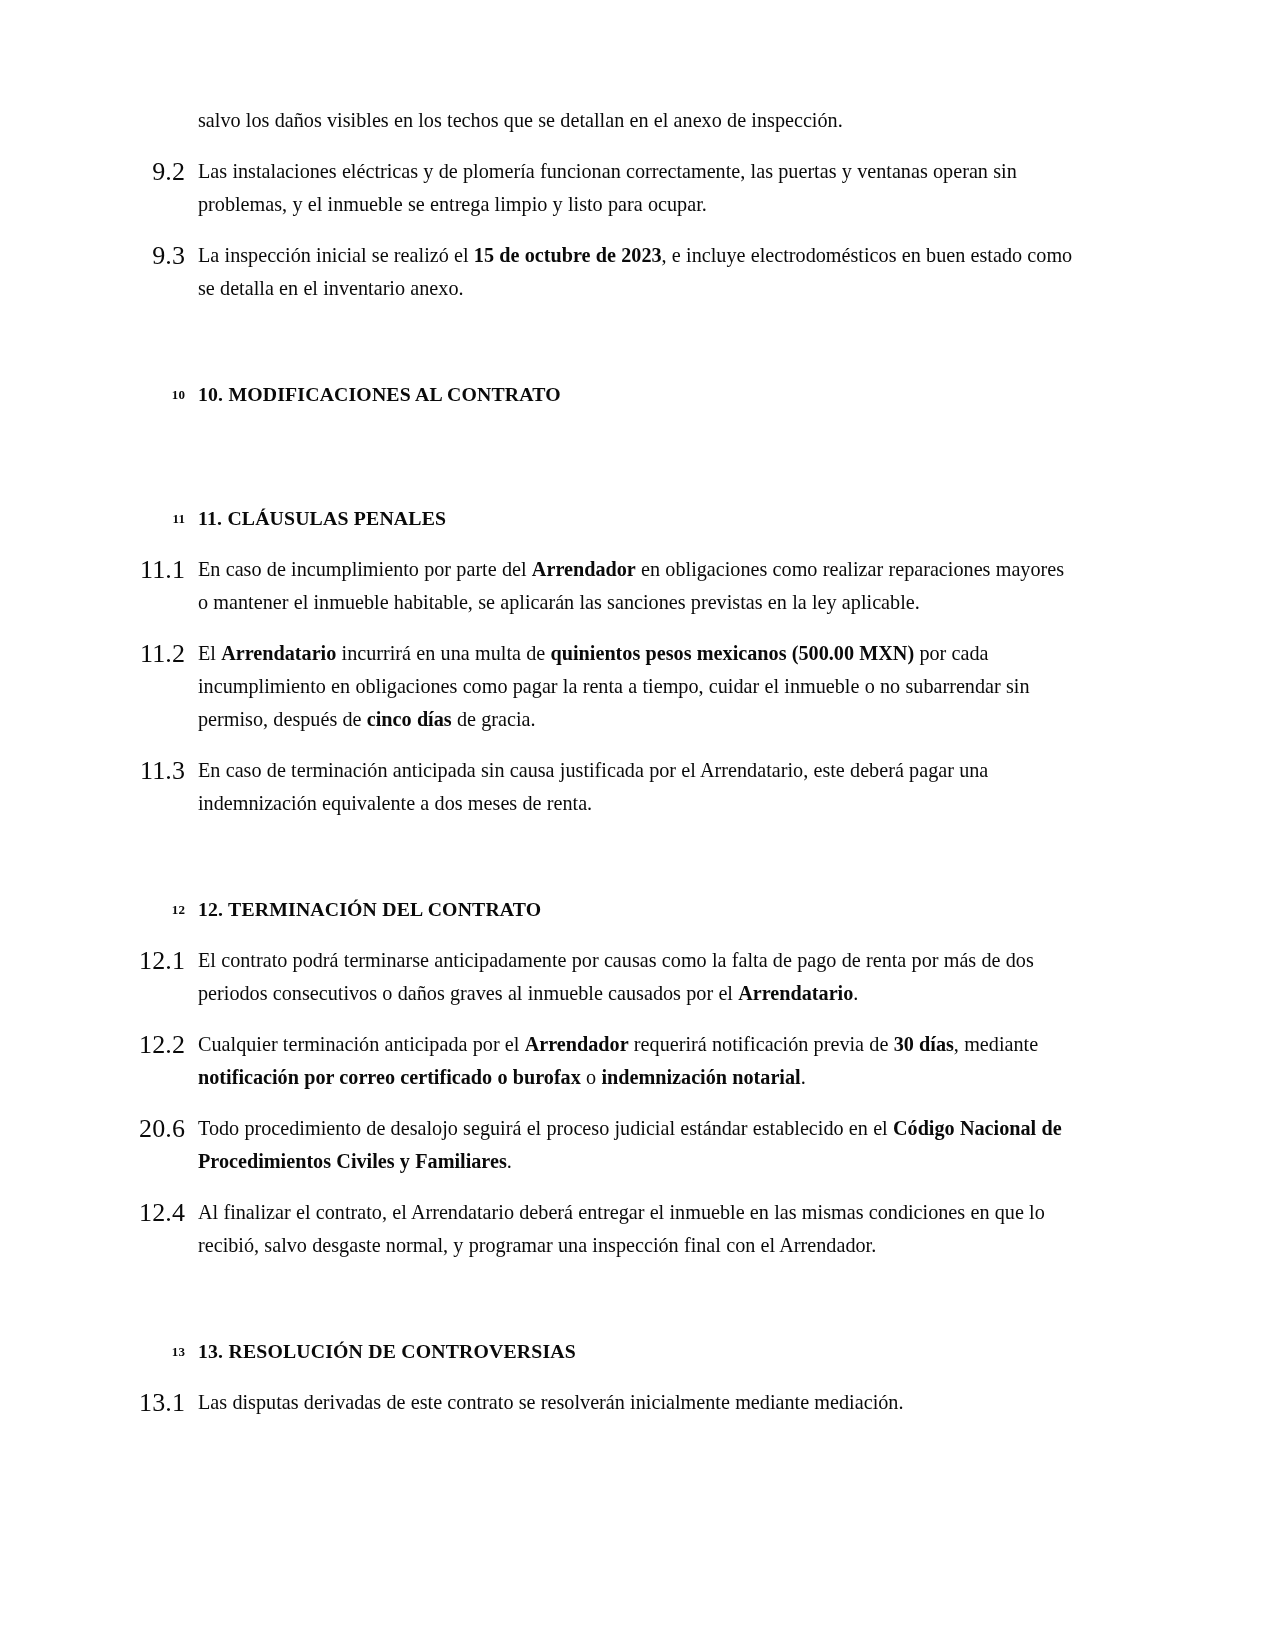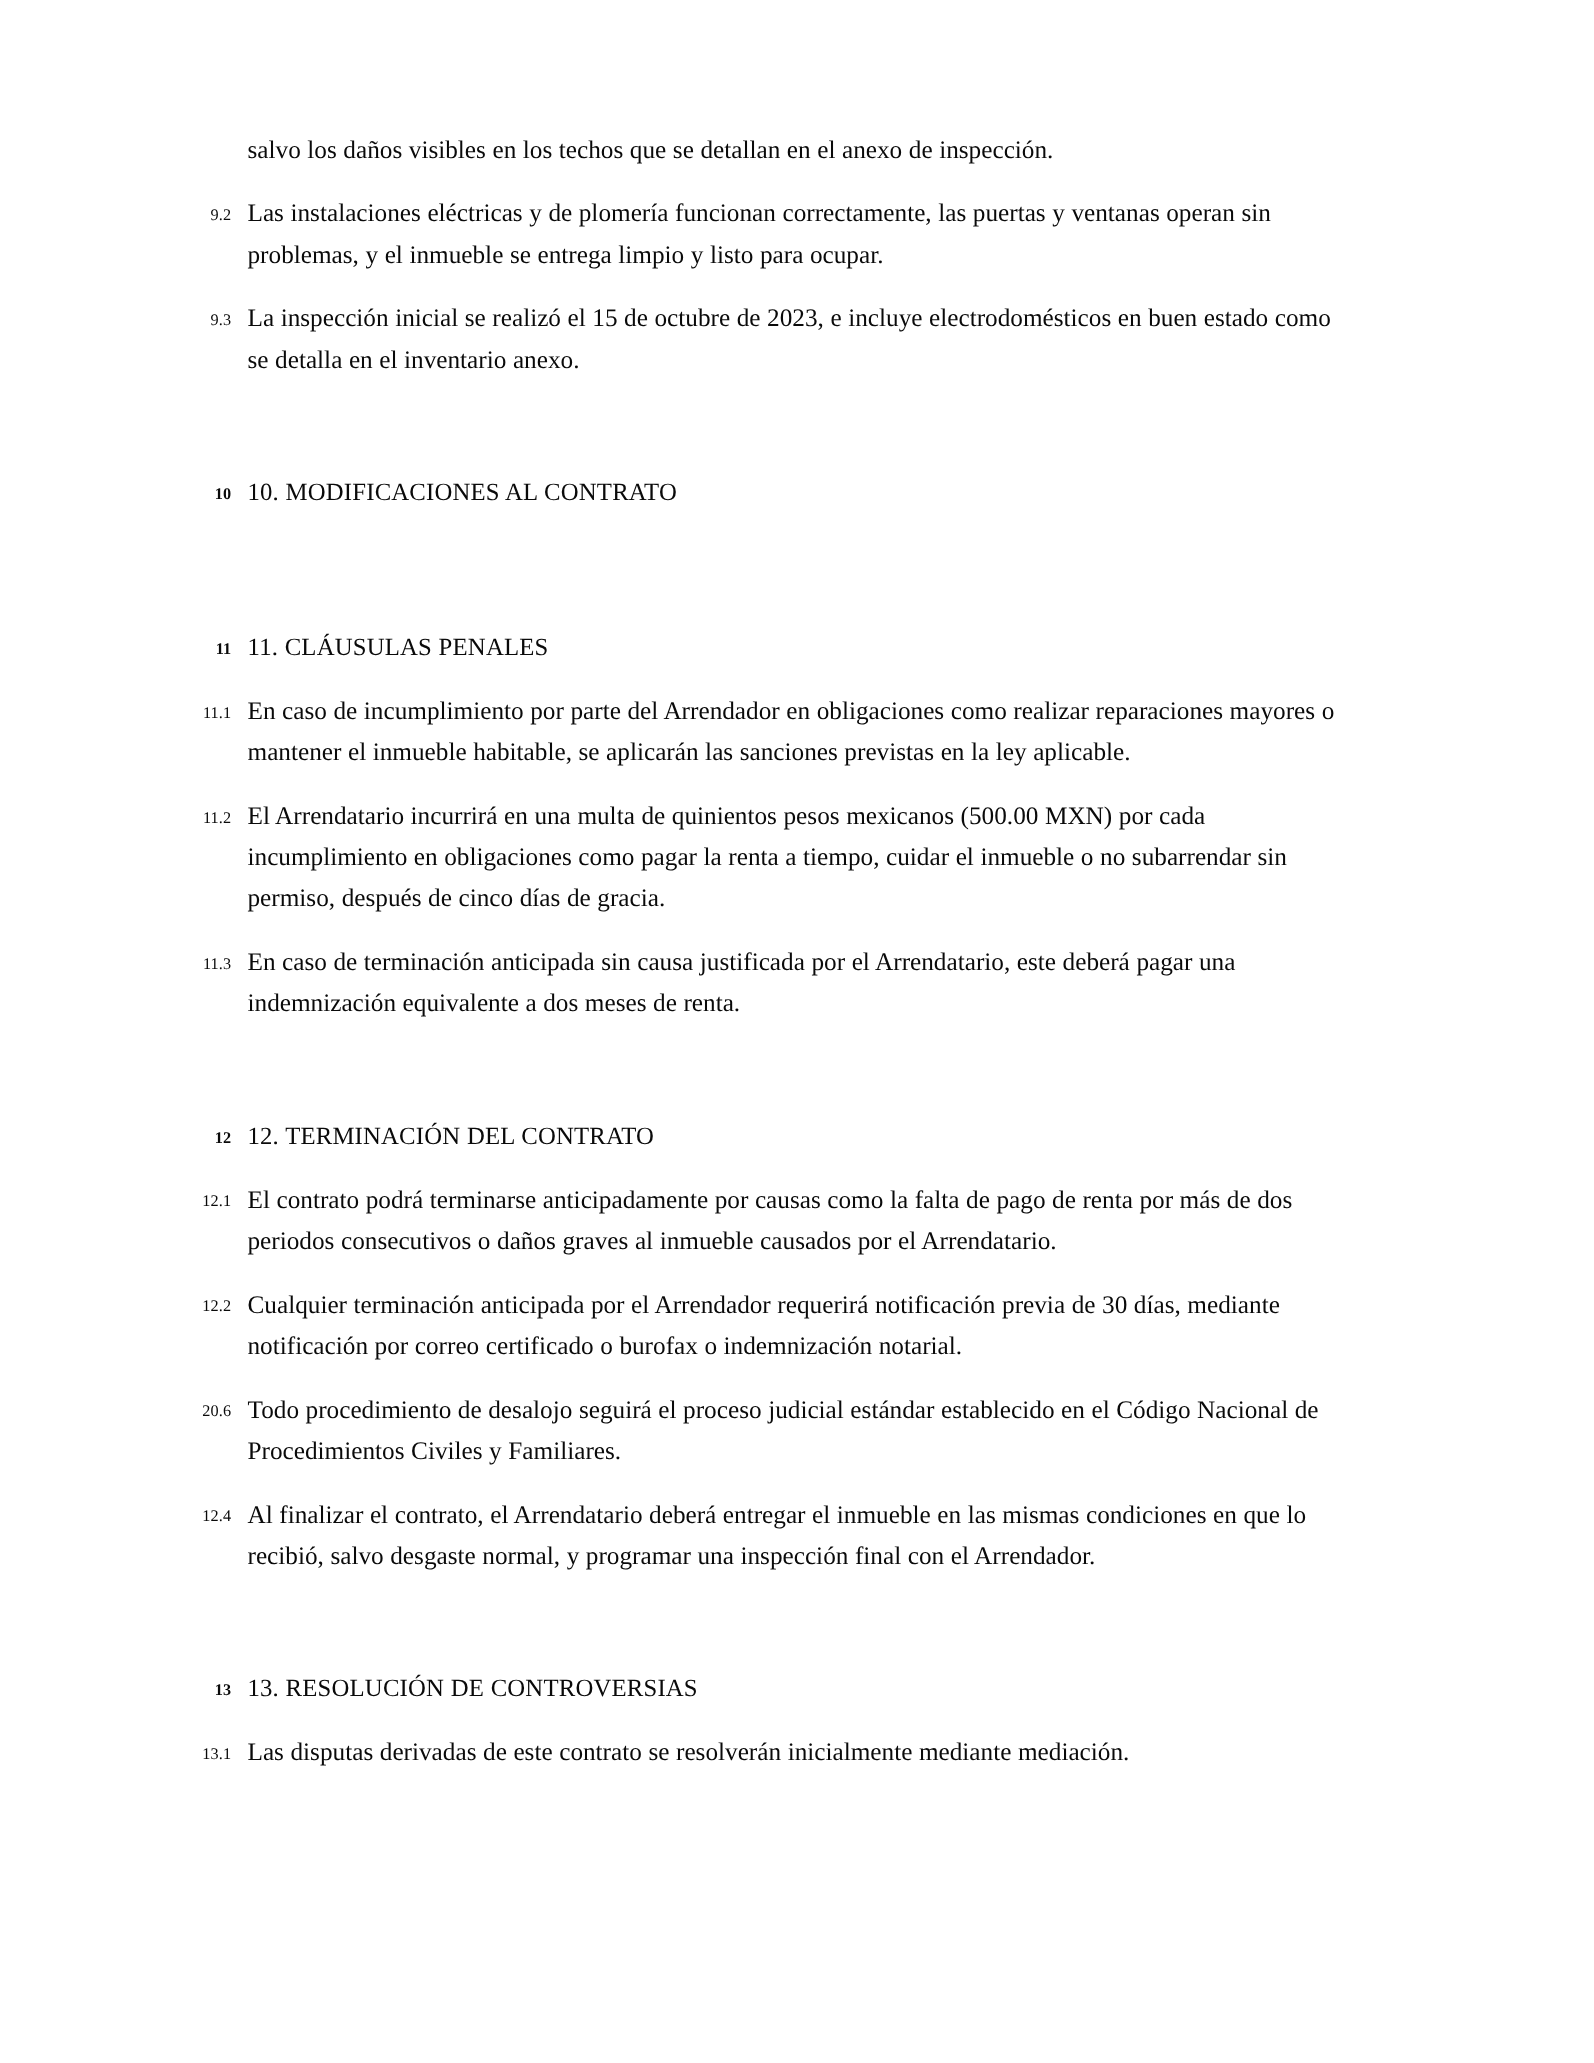--- a/index.html
+++ b/index.html
@@ -28,21 +28,21 @@
 
   
   .row {
     display: flex;
     align-items: flex-start;
   }
   .marker {
     flex: 0 0 52px;
     width: 52px;
     text-align: right;
-    font-size: 13px;
+    font-size: 26px;
     line-height: 33px;
     letter-spacing: 0.1px;
     white-space: nowrap;
   }
   .body-text {
     flex: 1 1 auto;
     padding-left: 13px;
     font-size: 20.2px;
     line-height: 33px;
     text-align: left;
@@ -63,21 +63,21 @@
     font-size: 19.8px;
     line-height: 31px;
     letter-spacing: 0.15px;
   }
 
   
   .gap-clause { height: 18px; }
   .gap-section-before { height: 74px; }
   .gap-section-after { height: 19px; }
 
-  b, strong { font-weight: normal; text-align: center; }
+  b, strong { font-weight: bold; text-align: center; }
 </style>
 </head>
 <body>
 
 <div class="page">
   <div class="doc-body" id="doc-body">
       <div class="row cont">
         <div class="marker"></div>
         <div class="body-text"><span>salvo los daños visibles en los techos que se detallan en el anexo de inspección.</span></div>
       </div>

